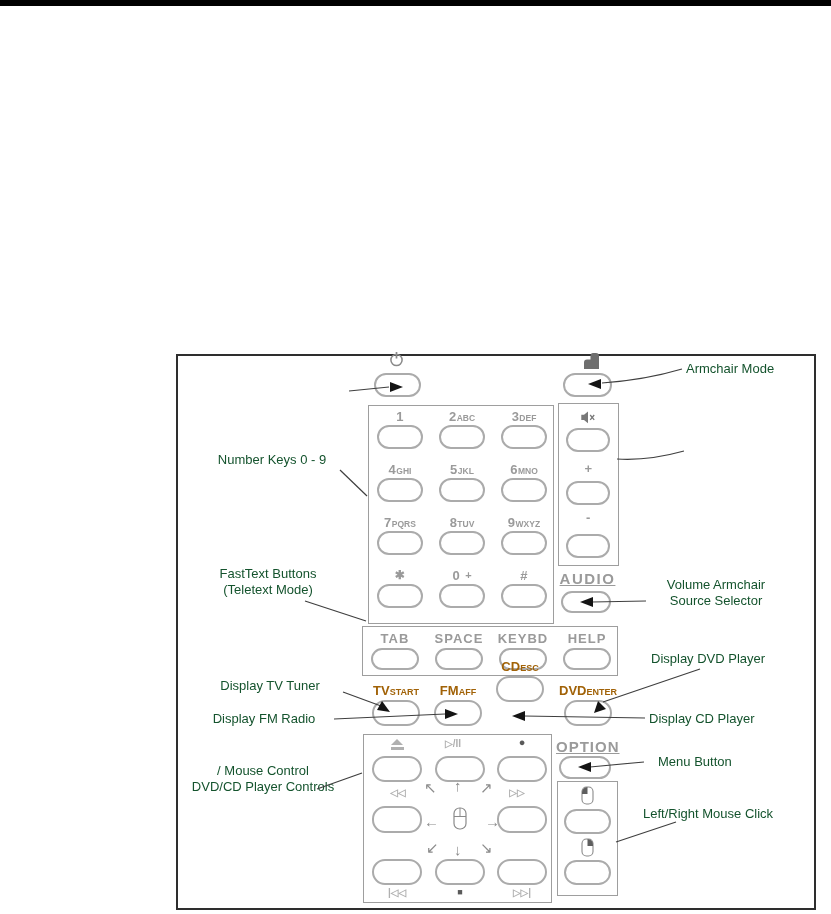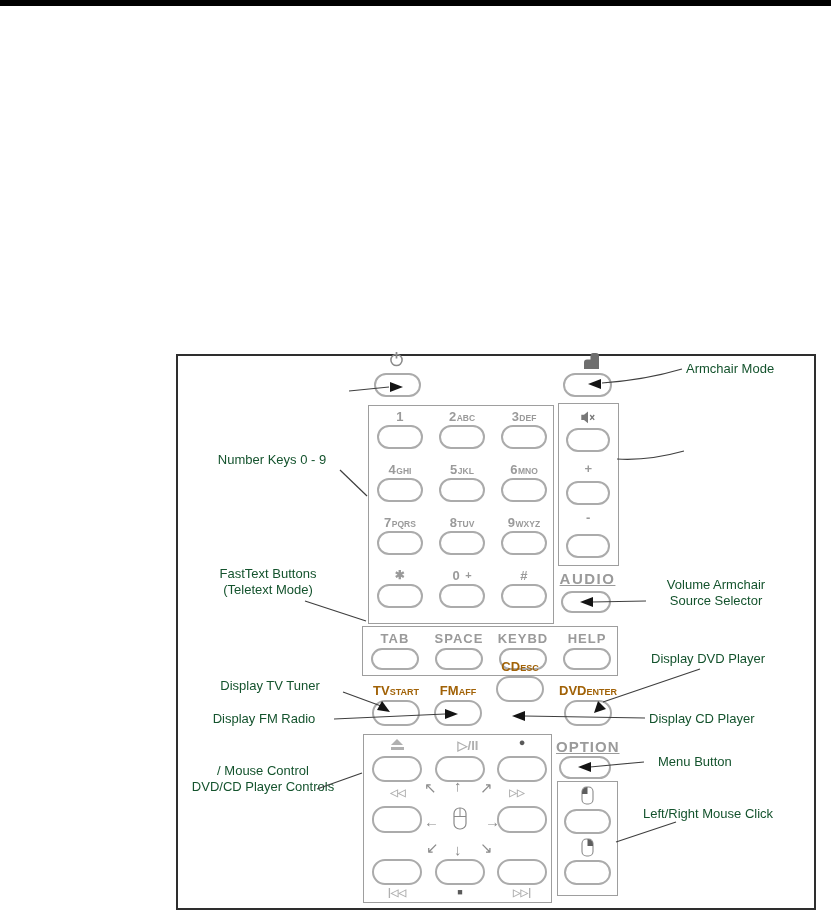--- a/index.html
+++ b/index.html
@@ -173,21 +173,21 @@
   <div class="media" style="left:550px;top:683px;width:76px;">
     <div class="mlab"><span>DVD</span><span class="msub">ENTER</span></div>
     <div class="ov oval"></div>
   </div>
 
   <div class="box" id="dvdbox">
     <div class="abs" style="left:26px;top:4px;width:14px;">
       <div class="eject-tri"></div>
         <div class="eject-bar"></div>
     </div>
-    <div class="t" style="left:79px;top:3px;width:50px;font-size:13px;">▷/II</div>
+    <div class="t" style="left:64px;top:3px;width:50px;font-size:10px;">▷/II</div>
     <div class="t" style="left:133px;top:1px;width:50px;font-size:11px;color:#5a5a5a;">●</div>
     <div class="btn" style="left:8px;top:21px;width:50px;height:26px;"></div>
     <div class="btn" style="left:71px;top:21px;width:50px;height:26px;"></div>
     <div class="btn" style="left:133px;top:21px;width:50px;height:26px;"></div>
 
     <div class="arrow" style="left:60px;top:44px;">↖</div>
     <div class="arrow" style="left:90px;top:42px;">↑</div>
     <div class="arrow" style="left:116px;top:44px;">↗</div>
 
     <div class="t" style="left:16px;top:52px;width:36px;font-size:10px;">◁◁</div>

